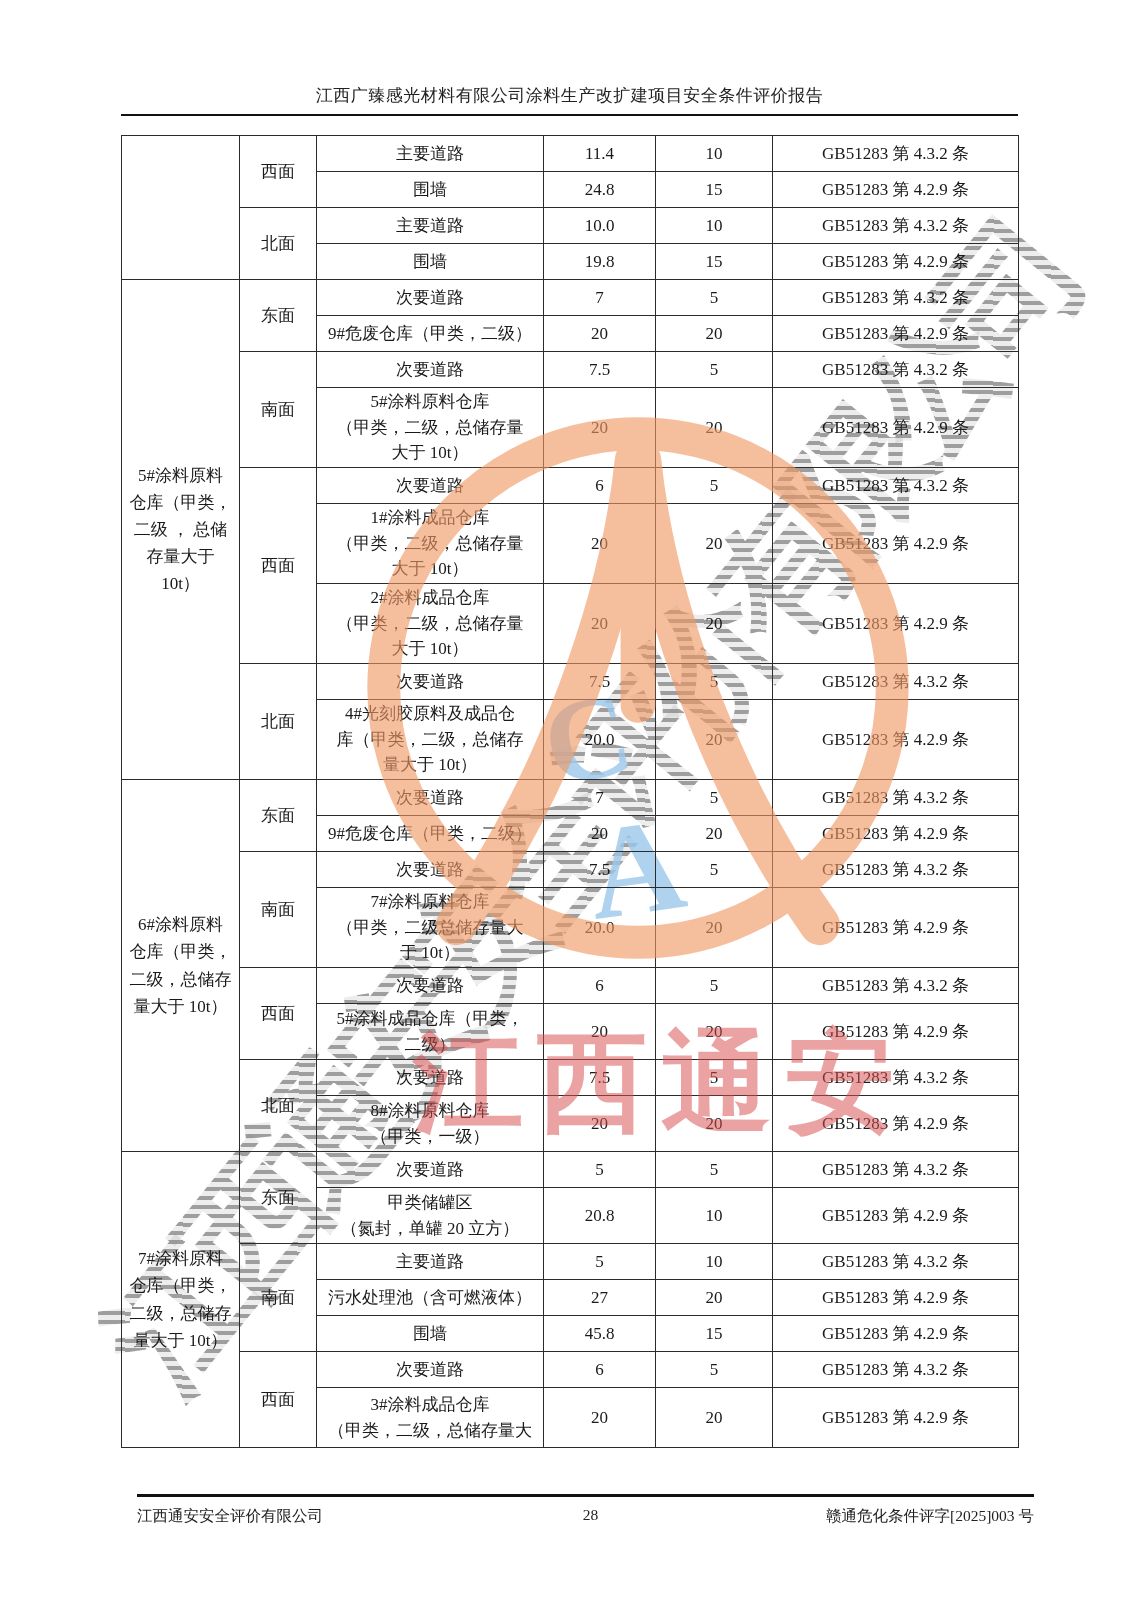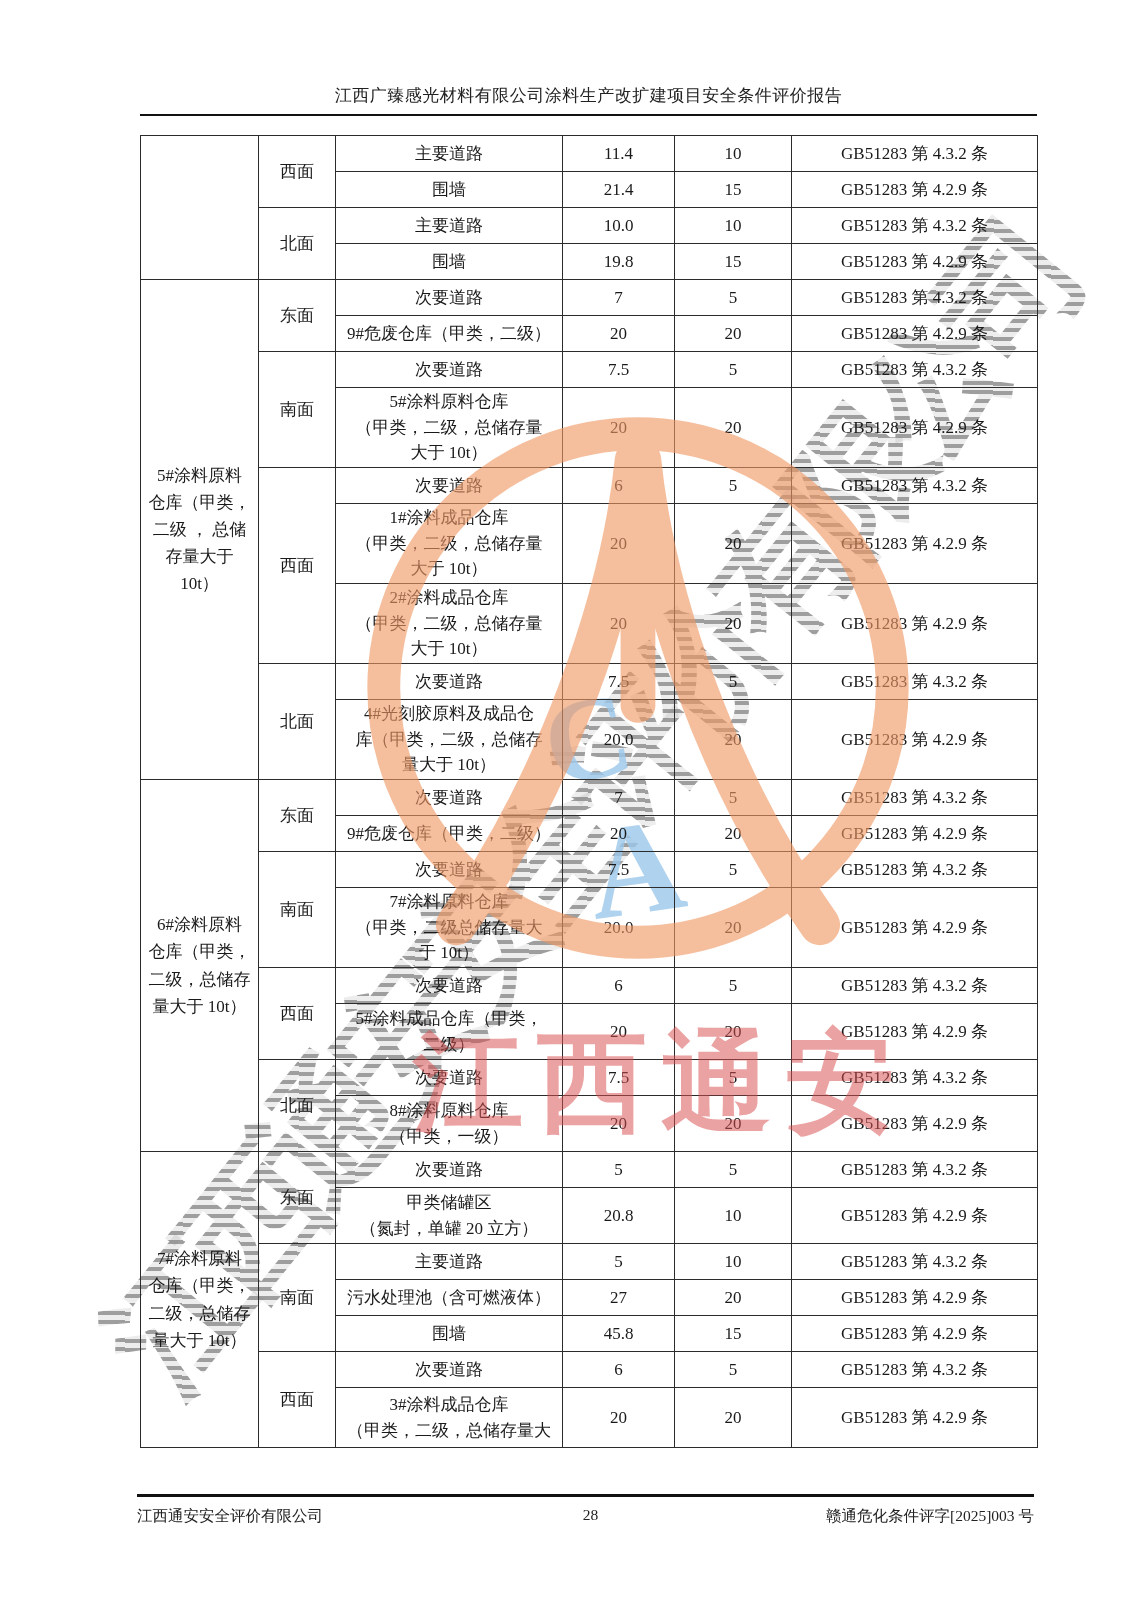--- a/index.html
+++ b/index.html
@@ -1,18 +1,18 @@
 <!DOCTYPE html>
 <html><head>
 <meta charset="utf-8">
 <style>
   html,body{margin:0;padding:0;background:#e8e8e8;}
   .page{position:relative;width:1131px;height:1600px;background:#fff;overflow:hidden;
         font-family:"Liberation Serif","DejaVu Serif",serif;color:#1a1a1a;}
-  .content{position:absolute;left:140px;top:84px;width:897px;}
+  .content{position:absolute;left:121px;top:84px;width:897px;}
   .doc-title{text-align:center;font-size:17px;font-weight:500;letter-spacing:.5px;color:#222;}
   .header-rule{border:none;border-top:2.5px solid #111;margin:7px 0 0 0;}
   
   .main-table{border-collapse:collapse;table-layout:fixed;width:897px;margin-top:19px;
               position:relative;z-index:1;background:transparent;}
   .main-table td{border:1.4px solid #2b2b2b;text-align:center;vertical-align:middle;
                  font-size:17px;line-height:1.5;padding:1px 2px;white-space:pre-line;
                  background:transparent;}
   .c-grp{width:118px;} .c-dir{width:77px;} .c-item{width:227px;}
   .c-act{width:112px;} .c-req{width:117px;} .c-std{width:246px;}
@@ -65,21 +65,21 @@
         <tr class="h1">
           <td class="grp" rowspan="4"></td>
           <td rowspan="2">西面</td>
           <td>主要道路</td>
           <td>11.4</td>
           <td>10</td>
           <td>GB51283 第 4.3.2 条</td>
         </tr>
         <tr class="h1">
           <td>围墙</td>
-          <td>21.4</td>
+          <td>24.8</td>
           <td>15</td>
           <td>GB51283 第 4.2.9 条</td>
         </tr>
         <tr class="h1">
           <td rowspan="2">北面</td>
           <td>主要道路</td>
           <td>10.0</td>
           <td>10</td>
           <td>GB51283 第 4.3.2 条</td>
         </tr>

